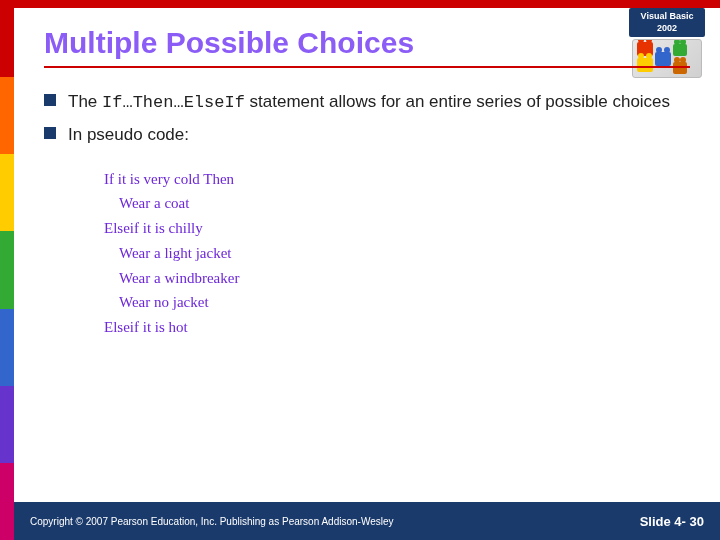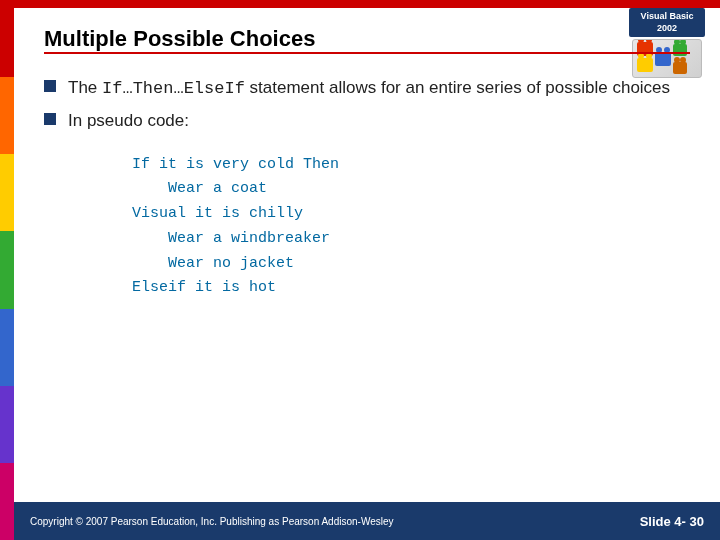--- a/index.html
+++ b/index.html
@@ -74,25 +74,26 @@
       position: absolute;
       top: 8px;
       left: 14px;
       right: 0;
       bottom: 38px;
       padding: 18px 30px 14px 30px;
     }
 
     
     .title {
-      font-size: 22px;
+      font-size: 30px;
       font-weight: bold;
-      color: #000000;
+      color: #8b5cf6;
       margin-bottom: 22px;
       border-bottom: 2px solid #cc0000;
+      padding-bottom: 6px;
     }
 
     
     .bullets {
       margin-bottom: 20px;
     }
 
     .bullet-item {
       display: flex;
       align-items: flex-start;
@@ -106,25 +107,25 @@
       width: 12px;
       height: 12px;
       background: #1a3a6b;
       margin-right: 12px;
       margin-top: 4px;
       flex-shrink: 0;
     }
 
     
     .code-block {
-      font-family: Liberation Mono, monospace;
+      font-family: Liberation Serif, serif;
       font-size: 15px;
-      color: #0369a1;
+      color: #6d28d9;
       line-height: 1.65;
-      margin-left: 88px;
+      margin-left: 60px;
       margin-top: 4px;
     }
 
     
     .logo-area {
       position: absolute;
       top: 8px;
       right: 8px;
       width: 90px;
       height: 70px;
@@ -219,21 +220,22 @@
       <div class="bullet-item">
         <div class="bullet-square"></div>
         <div>In pseudo code:</div>
       </div>
 
     </div>
 
     <div class="code-block">
       <div>If it is very cold Then</div>
       <div>&nbsp;&nbsp;&nbsp;&nbsp;Wear a coat</div>
-      <div>Visual it is chilly</div>
+      <div>Elseif it is chilly</div>
+      <div>&nbsp;&nbsp;&nbsp;&nbsp;Wear a light jacket</div>
       <div>&nbsp;&nbsp;&nbsp;&nbsp;Wear a windbreaker</div>
       <div>&nbsp;&nbsp;&nbsp;&nbsp;Wear no jacket</div>
       <div>Elseif it is hot</div>
     </div>
 
   </div>
 
   <div class="bottom-bar">
     <span class="bottom-copyright">Copyright © 2007 Pearson Education, Inc. Publishing as Pearson Addison-Wesley</span>
     <span class="bottom-slide-num">Slide 4- 30</span>

